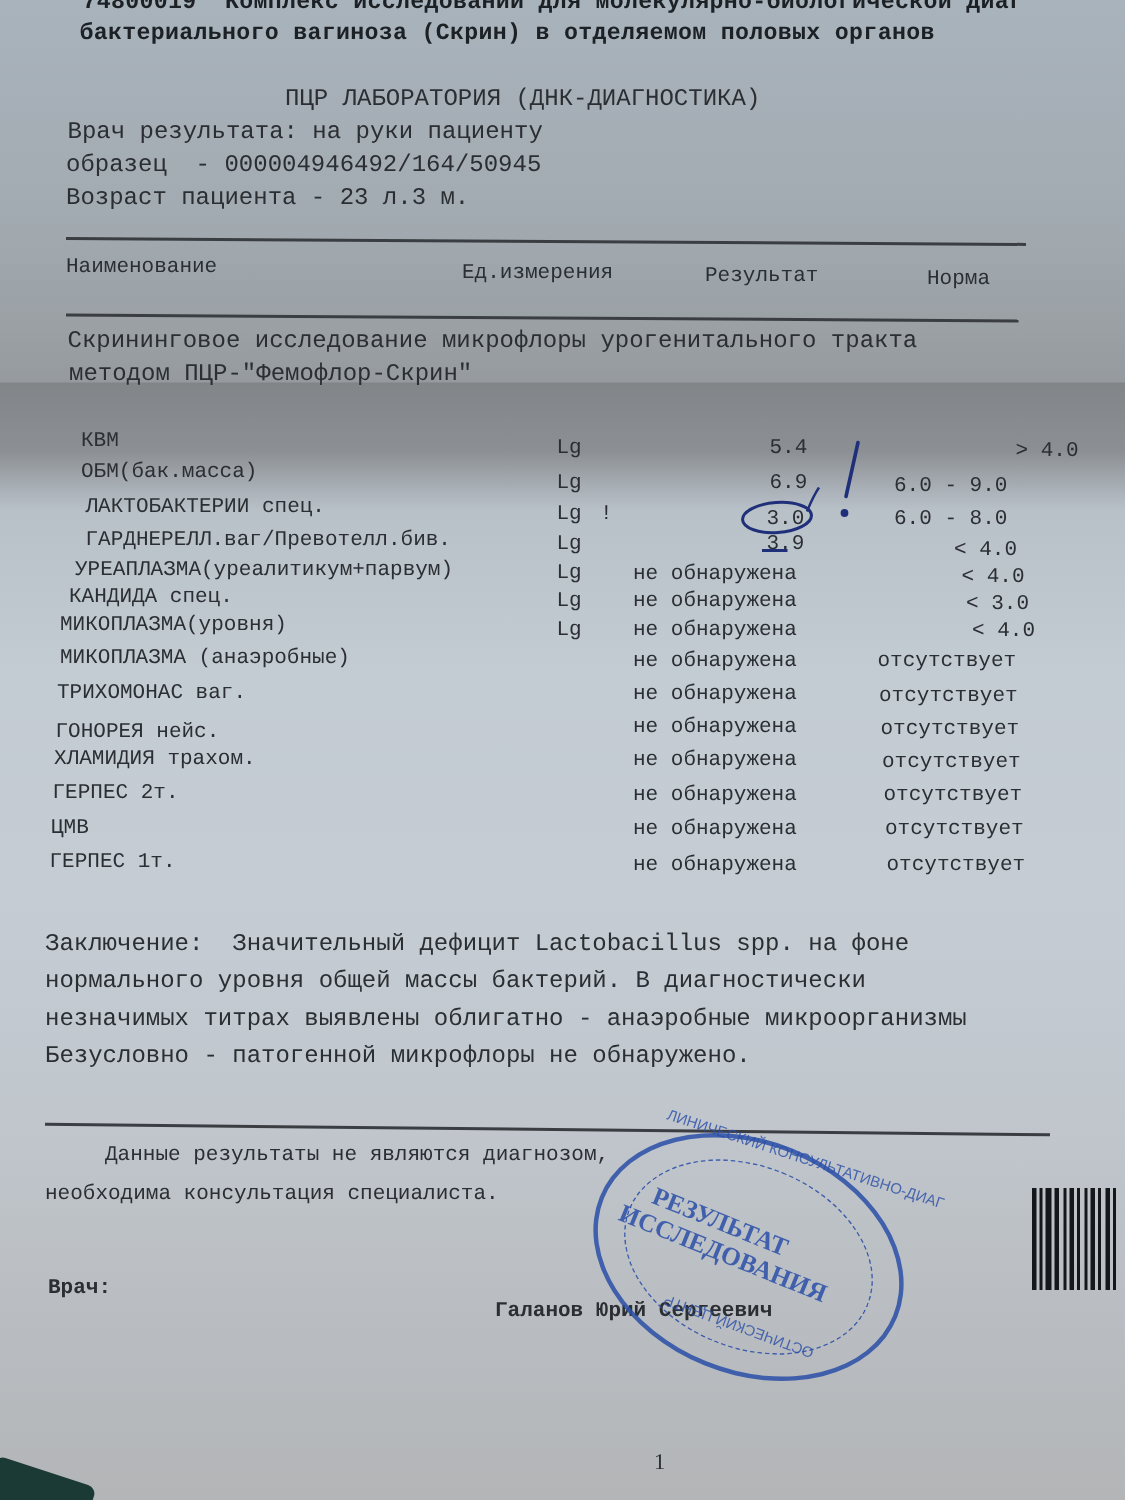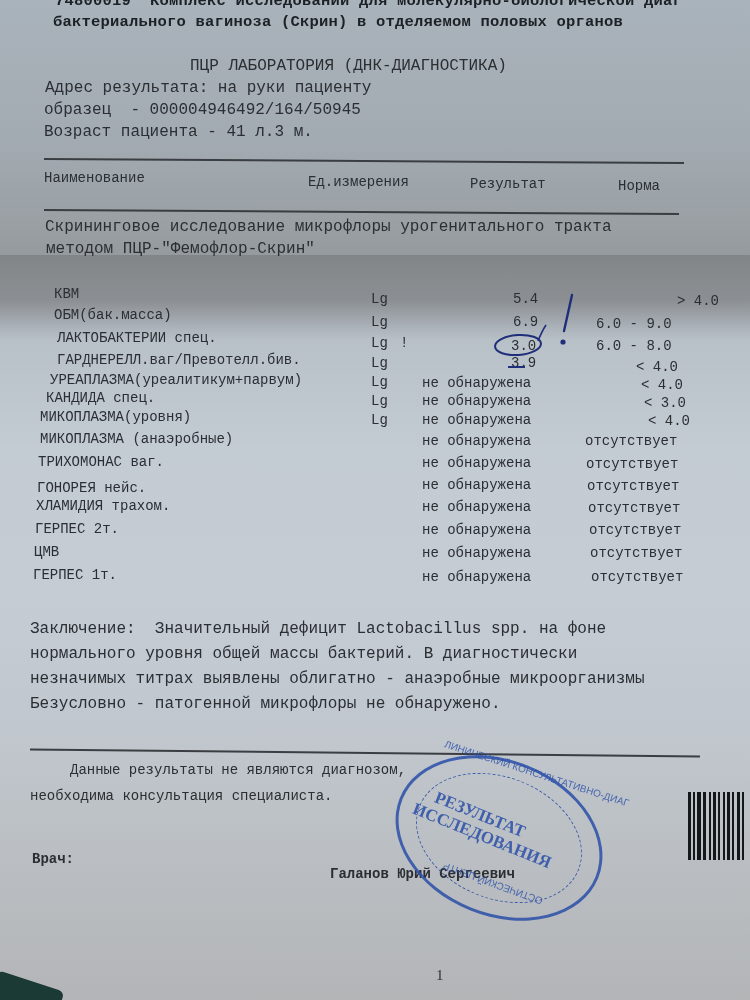--- a/index.html
+++ b/index.html
@@ -28,23 +28,23 @@
 </head>
 <body>
 
 <div class="shade"></div>
 <div class="corner"></div>
 
 <div class="abs hdr" style="left:55px; top:-8px;">74800019  Комплекс исследований для молекулярно-биологической диаг</div>
 <div class="abs hdr" style="left:53px; top:13px;">бактериального вагиноза (Скрин) в отделяемом половых органов</div>
 
 <div class="abs t" style="left:190px; top:57px;">ПЦР ЛАБОРАТОРИЯ (ДНК-ДИАГНОСТИКА)</div>
-<div class="abs t" style="left:45px; top:79px;">Адрес результата: на руки пациенту</div>
+<div class="abs t" style="left:45px; top:79px;">Врач результата: на руки пациенту</div>
 <div class="abs t" style="left:44px; top:101px;">образец  - 000004946492/164/50945</div>
-<div class="abs t" style="left:44px; top:123px;">Возраст пациента - 41 л.3 м.</div>
+<div class="abs t" style="left:44px; top:123px;">Возраст пациента - 23 л.3 м.</div>
 
 <div class="rule" style="left:44px; top:160px; width:640px; transform:rotate(0.35deg);"></div>
 
 <div class="abs ts" style="left:44px; top:170px;">Наименование</div>
 <div class="abs ts" style="left:308px; top:174px;">Ед.измерения</div>
 <div class="abs ts" style="left:470px; top:176px;">Результат</div>
 <div class="abs ts" style="left:618px; top:178px;">Норма</div>
 
 <div class="rule" style="left:44px; top:211px; width:635px; transform:rotate(0.35deg);"></div>
 

